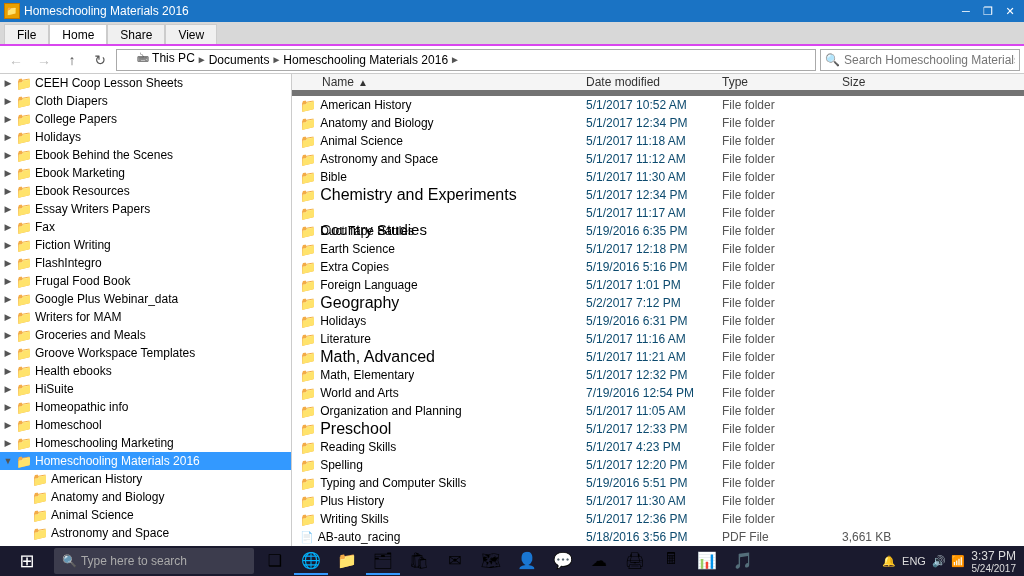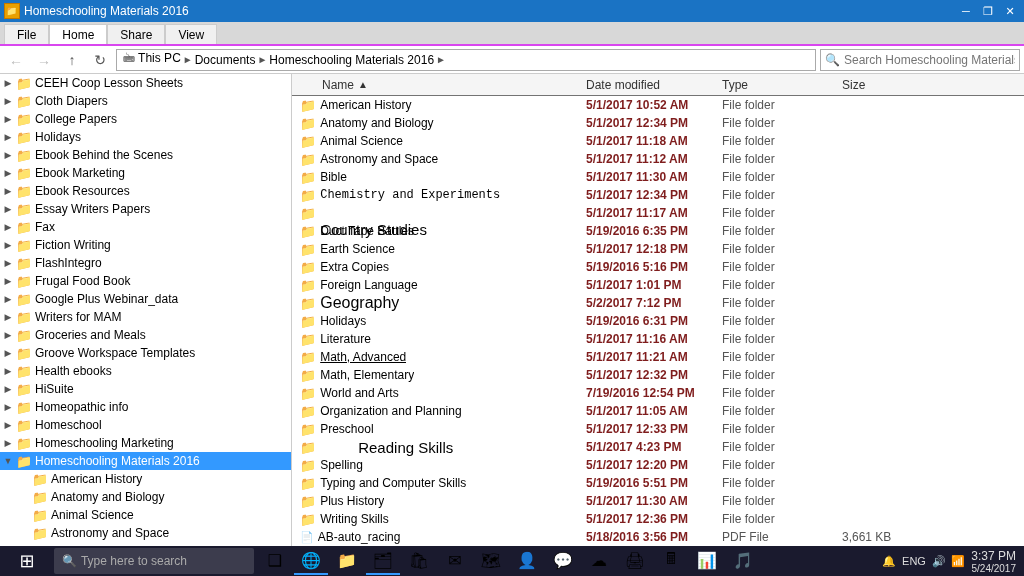--- a/index.html
+++ b/index.html
@@ -64,21 +64,21 @@
       font-size: 14px;
       color: #555;
     }
     .nav-btn.disabled { color: #bbb; cursor: default; }
     .breadcrumb-bar {
       flex: 1;
       height: 22px;
       border: 1px solid #aaa;
       display: flex;
       align-items: center;
-      padding: 0 6px;
+      padding: 0 20px;
       font-size: 12px;
       background: #fff;
       gap: 2px;
     }
     .breadcrumb-sep { color: #555; font-size: 10px; }
     .search-box {
       width: 200px;
       height: 22px;
       border: 1px solid #aaa;
       display: flex;
@@ -134,21 +134,21 @@
     .content-area {
       flex: 1;
       overflow-y: auto;
       background: #fff;
     }
     .content-header {
       display: flex;
       align-items: center;
       height: 22px;
       background: #f5f5f5;
-      border-bottom: 1px solid #737373;
+      border-bottom: 6px solid #737373;
       font-size: 12px;
       color: #333;
     }
     .col-name { width: 290px; padding-left: 30px; display: flex; align-items: center; gap: 4px; cursor: pointer; }
     .col-date { width: 140px; padding-left: 4px; cursor: pointer; }
     .col-type { width: 120px; cursor: pointer; }
     .col-size { width: 100px; cursor: pointer; }
     .sort-arrow { font-size: 10px; }
 
     .file-row {
@@ -160,21 +160,21 @@
     }
     .file-cell-name {
       width: 290px;
       padding-left: 8px;
       display: flex;
       align-items: center;
       gap: 4px;
       overflow: hidden;
       white-space: nowrap;
     }
-    .file-cell-date { width: 140px; padding-left: 4px; color: #7f1d1d; font-weight: bold; }
+    .file-cell-date { width: 140px; padding-left: 4px; color: #0c4a6e; }
     .file-cell-type { width: 120px; color: #555; }
     .file-cell-size { width: 100px; color: #555; }
 
     .folder-file-icon { color: #e8a000; font-size: 13px; }
     .pdf-icon { color: #d44; font-size: 11px; font-weight: bold; }
 
     
     .status-bar {
       height: 24px;
       background: #f0f0f0;
@@ -481,21 +481,21 @@
             <span class="folder-file-icon">📁</span>
             <span style="font-size: 12px; overflow: hidden; text-overflow: ellipsis; white-space: nowrap; max-width: 250px;">Bible</span>
           </div>
           <div class="file-cell-date">5/1/2017 11:30 AM</div>
           <div class="file-cell-type">File folder</div>
           <div class="file-cell-size"></div>
         </div>
         <div class="file-row">
           <div class="file-cell-name">
             <span class="folder-file-icon">📁</span>
-            <span style="font-size: 12px; overflow: hidden; text-overflow: ellipsis; white-space: nowrap; max-width: 250px; font-family: Liberation Mono, monospace;">Chemistry and Experiments</span>
+            <span style="font-size: 16px; overflow: hidden; text-overflow: ellipsis; white-space: nowrap; max-width: 250px;">Chemistry and Experiments</span>
           </div>
           <div class="file-cell-date">5/1/2017 12:34 PM</div>
           <div class="file-cell-type">File folder</div>
           <div class="file-cell-size"></div>
         </div>
         <div class="file-row">
           <div class="file-cell-name">
             <span class="folder-file-icon">📁</span>
             <span style="font-size: 15px; overflow: hidden; text-overflow: ellipsis; white-space: nowrap; max-width: 250px; margin-top: 33px;">Country Studies</span>
           </div>
@@ -562,21 +562,21 @@
             <span class="folder-file-icon">📁</span>
             <span style="font-size: 12px; overflow: hidden; text-overflow: ellipsis; white-space: nowrap; max-width: 250px;">Literature</span>
           </div>
           <div class="file-cell-date">5/1/2017 11:16 AM</div>
           <div class="file-cell-type">File folder</div>
           <div class="file-cell-size"></div>
         </div>
         <div class="file-row">
           <div class="file-cell-name">
             <span class="folder-file-icon">📁</span>
-            <span style="font-size: 12px; overflow: hidden; text-overflow: ellipsis; white-space: nowrap; max-width: 250px; text-decoration: underline;">Math, Advanced</span>
+            <span style="font-size: 16px; overflow: hidden; text-overflow: ellipsis; white-space: nowrap; max-width: 250px;">Math, Advanced</span>
           </div>
           <div class="file-cell-date">5/1/2017 11:21 AM</div>
           <div class="file-cell-type">File folder</div>
           <div class="file-cell-size"></div>
         </div>
         <div class="file-row">
           <div class="file-cell-name">
             <span class="folder-file-icon">📁</span>
             <span style="font-size: 12px; overflow: hidden; text-overflow: ellipsis; white-space: nowrap; max-width: 250px;">Math, Elementary</span>
           </div>
@@ -598,30 +598,30 @@
             <span class="folder-file-icon">📁</span>
             <span style="font-size: 12px; overflow: hidden; text-overflow: ellipsis; white-space: nowrap; max-width: 250px;">Organization and Planning</span>
           </div>
           <div class="file-cell-date">5/1/2017 11:05 AM</div>
           <div class="file-cell-type">File folder</div>
           <div class="file-cell-size"></div>
         </div>
         <div class="file-row">
           <div class="file-cell-name">
             <span class="folder-file-icon">📁</span>
-            <span style="font-size: 12px; overflow: hidden; text-overflow: ellipsis; white-space: nowrap; max-width: 250px;">Preschool</span>
+            <span style="font-size: 16px; overflow: hidden; text-overflow: ellipsis; white-space: nowrap; max-width: 250px;">Preschool</span>
           </div>
           <div class="file-cell-date">5/1/2017 12:33 PM</div>
           <div class="file-cell-type">File folder</div>
           <div class="file-cell-size"></div>
         </div>
         <div class="file-row">
           <div class="file-cell-name">
             <span class="folder-file-icon">📁</span>
-            <span style="font-size: 15px; overflow: hidden; text-overflow: ellipsis; white-space: nowrap; max-width: 250px; margin-left: 38px;">Reading Skills</span>
+            <span style="font-size: 12px; overflow: hidden; text-overflow: ellipsis; white-space: nowrap; max-width: 250px;">Reading Skills</span>
           </div>
           <div class="file-cell-date">5/1/2017 4:23 PM</div>
           <div class="file-cell-type">File folder</div>
           <div class="file-cell-size"></div>
         </div>
         <div class="file-row">
           <div class="file-cell-name">
             <span class="folder-file-icon">📁</span>
             <span style="font-size: 12px; overflow: hidden; text-overflow: ellipsis; white-space: nowrap; max-width: 250px;">Spelling</span>
           </div>

